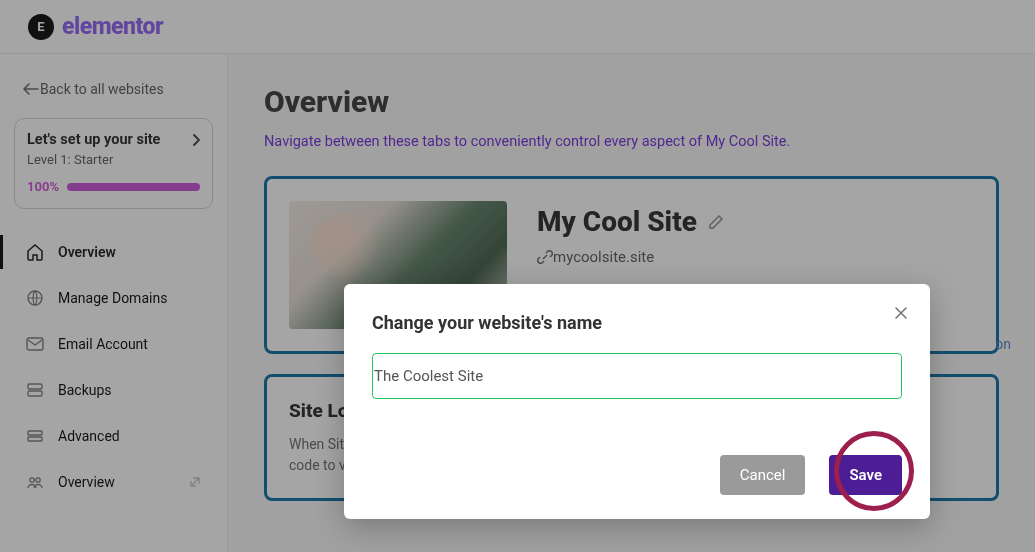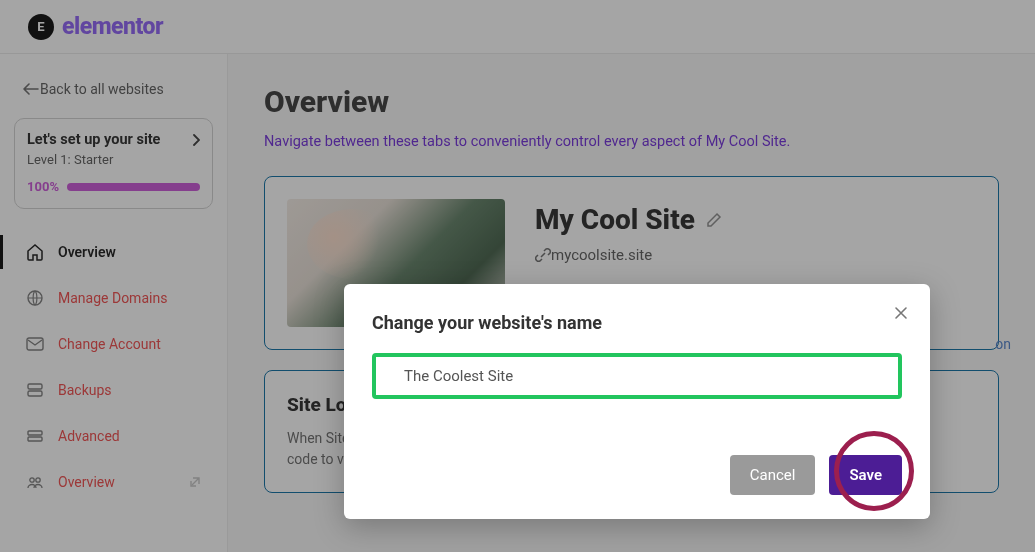--- a/index.html
+++ b/index.html
@@ -15,51 +15,51 @@
   .sidebar { width: 228px; background: #fff; border-right: 1px solid #ececec; padding: 16px 14px 0 14px; }
   .back-link { display: flex; align-items: center; gap: 0; color: #555; font-size: 14px; padding: 10px 8px 20px 8px; cursor: pointer; }
   .setup-card { border: 1px solid #cfcfcf; border-radius: 10px; padding: 12px 12px 14px 12px; margin-bottom: 20px; }
   .setup-title { font-size: 14.5px; font-weight: 700; color: #222; display: flex; align-items: center; justify-content: space-between; }
   .setup-level { font-size: 13px; color: #555; margin-top: 4px; }
   .setup-progress-row { display: flex; align-items: center; gap: 8px; margin-top: 12px; text-align: center; }
   .setup-pct { font-size: 13px; font-weight: 700; color: #c94fd6; }
   .setup-bar { flex: 1; height: 8px; background: #c94fd6; border-radius: 4px; }
 
   .nav { display: flex; flex-direction: column; }
-  .nav-item { display: flex; align-items: center; gap: 14px; padding: 14px 12px; color: #ef4444; font-size: 14px; cursor: pointer; border-radius: 4px; position: relative; }
+  .nav-item { display: flex; align-items: center; gap: 14px; padding: 14px 12px; color: #000000; font-size: 14px; cursor: pointer; border-radius: 4px; position: relative; }
   .nav-item.active { color: #111; font-weight: 600; }
   .nav-item.active::before { content: ""; position: absolute; left: -14px; top: 6px; bottom: 6px; width: 3px; background: #000; }
   .nav-icon { width: 18px; height: 18px; display: flex; align-items: center; justify-content: center; flex-shrink: 0; }
   .nav-item .ext { margin-left: auto; opacity: 0.5; }
 
   .main { flex: 1; padding: 30px 36px; overflow: hidden; }
   .page-title { font-size: 30px; font-weight: 800; color: #333; }
   .page-sub { font-size: 14.5px; color: #6d28d9; margin-top: 14px; }
 
-  .card { background: #fff; border: 1px solid #0369a1; border-radius: 8px; margin-top: 26px; padding: 22px; }
+  .card { background: #fff; border: 3px solid #0369a1; border-radius: 8px; margin-top: 26px; padding: 22px; }
   .site-row { display: flex; gap: 30px; align-items: flex-start; }
   .thumb { width: 218px; height: 128px; border-radius: 4px; background: linear-gradient(135deg, #f3ebe4 0%, #e6ddd4 30%, #5a7a5f 55%, #3d5a42 75%, #eae5df 100%); position: relative; overflow: hidden; }
   .thumb::after { content:""; position:absolute; top:10px; left:20px; width:90px; height:70px; background: radial-gradient(circle at 30% 40%, rgba(255,220,200,0.9), rgba(255,220,200,0) 60%); border-radius: 50%; }
   .site-info { padding-top: 4px; }
   .site-name-row { display: flex; align-items: center; gap: 10px; }
   .site-name { font-size: 28px; font-weight: 800; color: #222; }
   .edit-btn { color: #888; cursor: pointer; }
   .domain-row { display: flex; align-items: center; gap: 0; margin-top: 10px; color: #555; font-size: 15px; }
   .link-trail { position: absolute; right: 24px; top: 336px; color: #4a7bc8; font-size: 14px; }
 
   .card2-title { font-size: 19px; font-weight: 800; color: #222; }
   .card2-body { font-size: 14px; color: #666; margin-top: 12px; line-height: 1.5; max-width: 100px; }
 
   
   .scrim { position: absolute; inset: 0; background: rgba(40,40,40,0.42); }
   .modal { position: absolute; left: 344px; top: 284px; width: 586px; background: #fff; border-radius: 6px; box-shadow: 0 8px 30px rgba(0,0,0,0.25); padding: 28px 28px 24px 28px; }
   .modal-title { font-size: 18px; font-weight: 700; color: #333; }
   .modal-close { position: absolute; top: 22px; right: 22px; color: #777; cursor: pointer; font-size: 16px; }
-  .modal-input { width: 100%; margin-top: 20px; height: 46px; border: 4px solid #22c55e; border-radius: 4px; padding: 0 28px; font-size: 15px; color: #555; }
-  .modal-actions { display: flex; justify-content: flex-end; gap: 14px; margin-top: 56px; align-items: center; }
+  .modal-input { width: 100%; margin-top: 20px; height: 46px; border: 1px solid #22c55e; border-radius: 4px; padding: 0 1px; font-size: 15px; color: #555; }
+  .modal-actions { display: flex; justify-content: flex-end; gap: 24px; margin-top: 56px; align-items: center; }
   .btn { height: 40px; padding: 0 20px; border: none; border-radius: 4px; font-size: 15px; cursor: pointer; }
   .btn-cancel { background: #9a9a9a; color: #fff; }
   .btn-save { background: #4c1d95; color: #fff; font-weight: 600; }
   .save-ring { position: absolute; width: 80px; height: 80px; border: 5px solid #9c1f4e; border-radius: 50%; right: 16px; bottom: 8px; pointer-events: none; }
 
   svg { display: block; }
 </style>
 </head>
 <body>
 
@@ -115,21 +115,21 @@
         </span>
         <span>Manage Domains</span>
       </div>
       <div class="nav-item">
         <span class="nav-icon">
           <svg width="18" height="18" viewBox="0 0 18 14" fill="none">
               <rect x="1" y="1" width="16" height="12" rx="2" stroke="#777" stroke-width="1.4"></rect>
               <path d="M2 3l7 5 7-5" stroke="#777" stroke-width="1.4"></path>
             </svg>
         </span>
-        <span>Change Account</span>
+        <span>Email Account</span>
       </div>
       <div class="nav-item">
         <span class="nav-icon">
           <svg width="18" height="18" viewBox="0 0 18 18" fill="none">
               <rect x="2" y="3" width="14" height="5" rx="1.5" stroke="#777" stroke-width="1.4"></rect>
               <rect x="2" y="10" width="14" height="5" rx="1.5" stroke="#777" stroke-width="1.4"></rect>
             </svg>
         </span>
         <span>Backups</span>
       </div>

